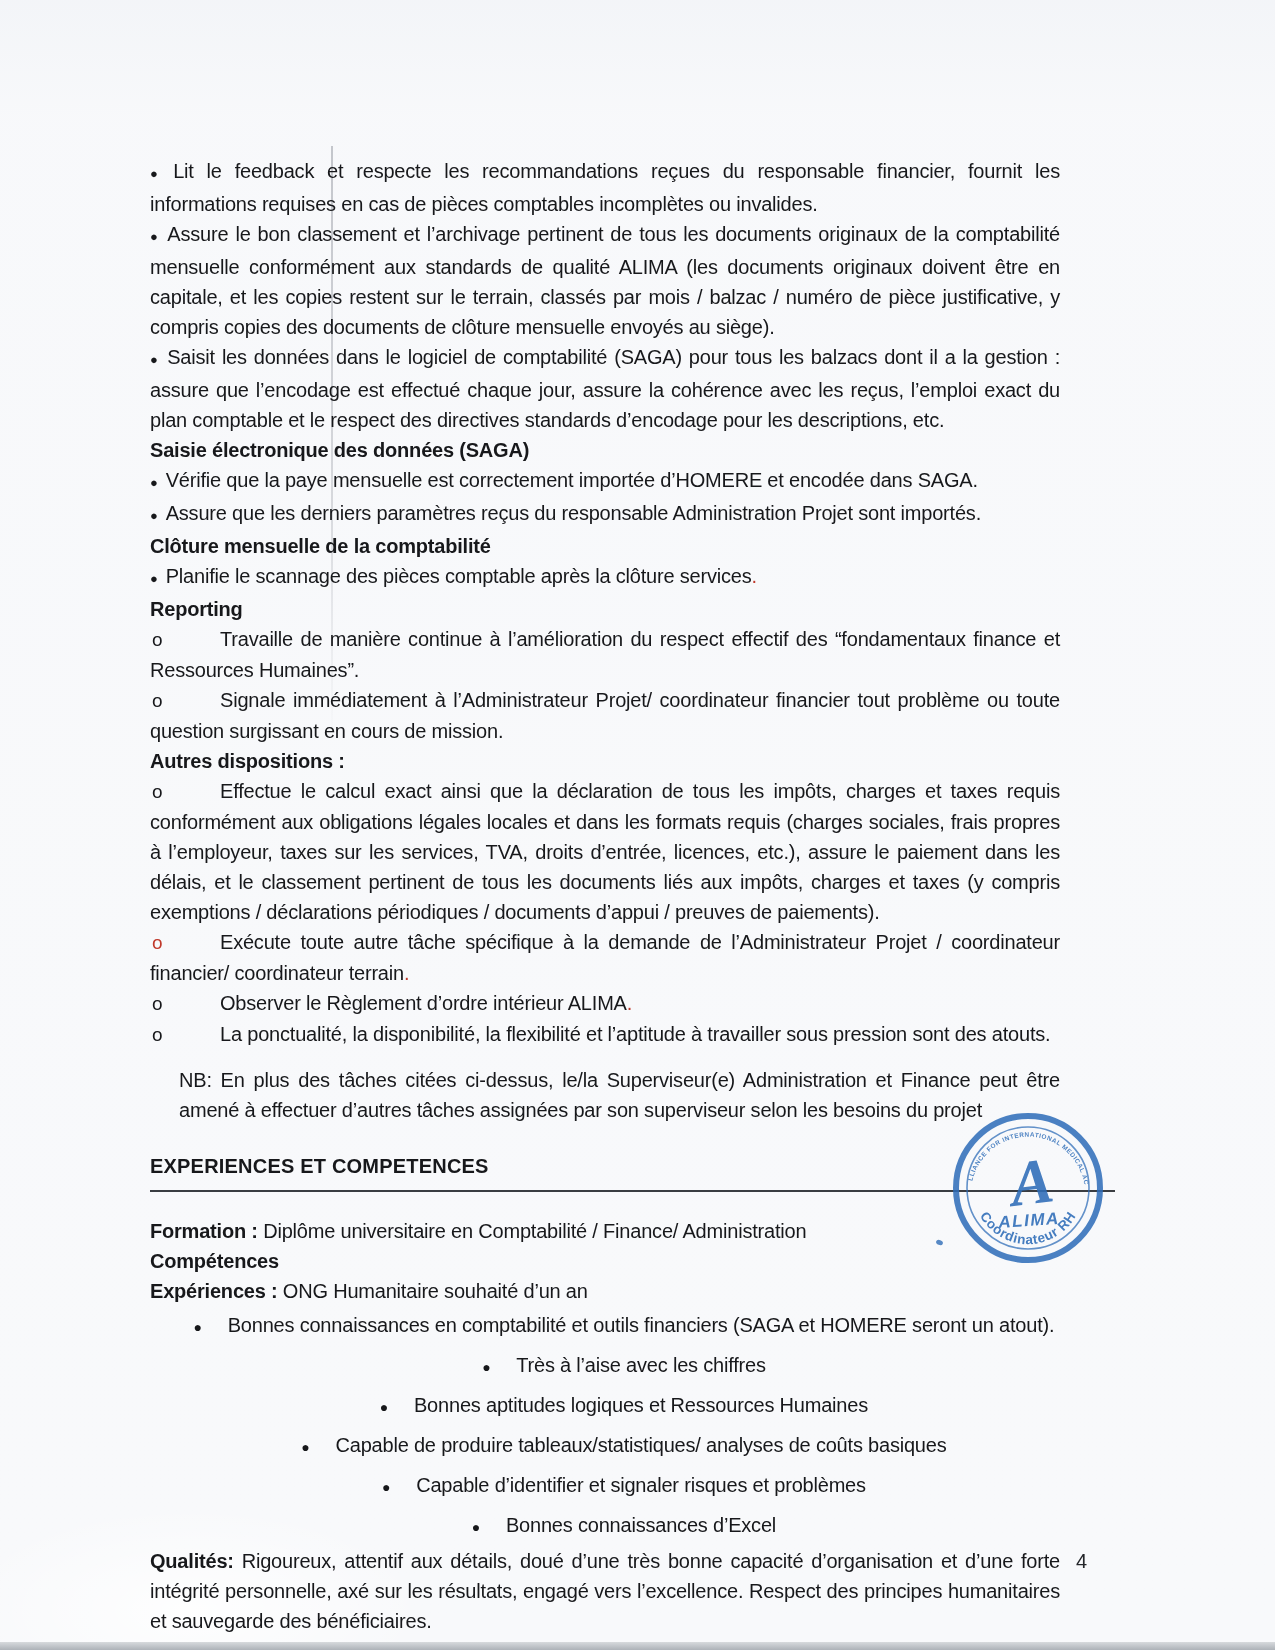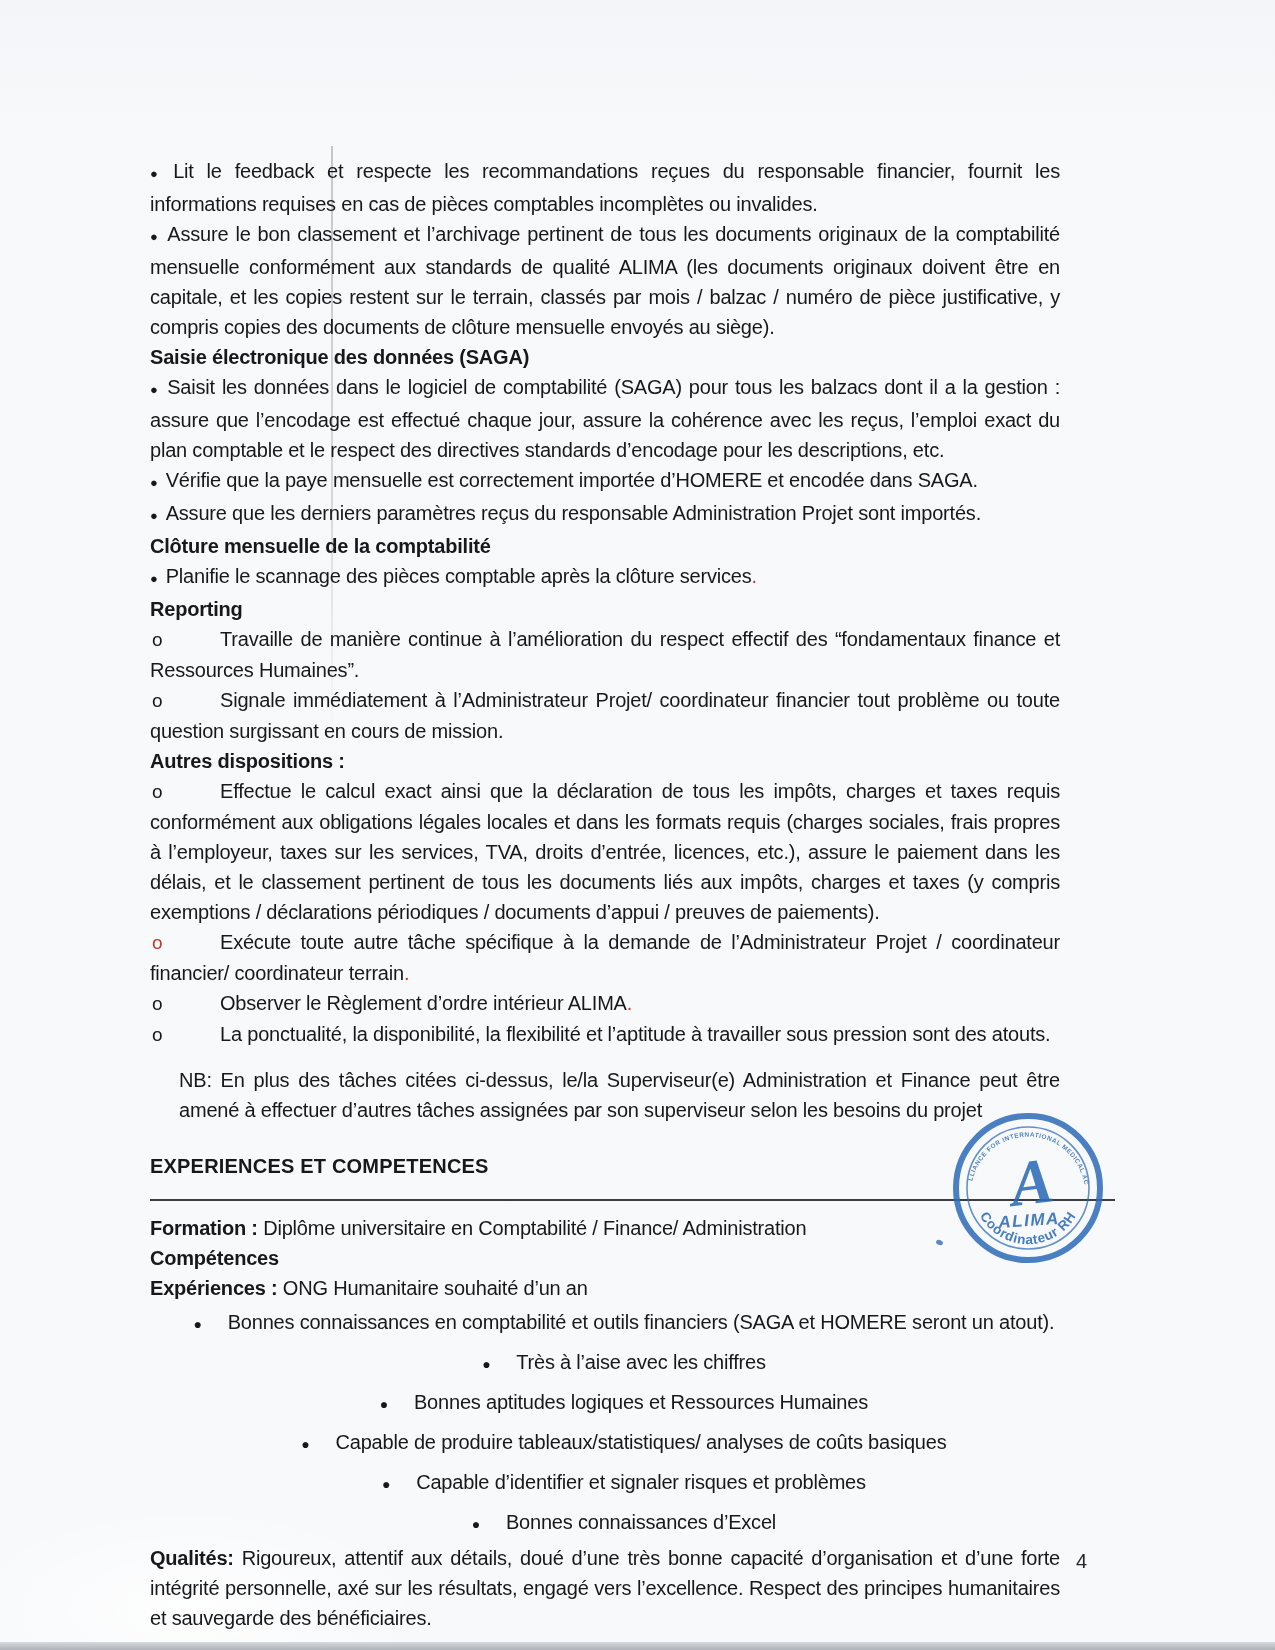--- a/index.html
+++ b/index.html
@@ -33,21 +33,21 @@
   .para.heading{font-weight:bold;text-align:left;}
   .para.plain{text-align:justify;}
   .para.spacer{height:13px;}
   .mk{margin-right:8px;font-size:13px;}
   .para.bullet .mk{display:inline;}
   .omk{display:inline-block;width:70px;padding-left:2px;box-sizing:border-box;font-size:19px;margin-right:0;}
   .lmk{display:inline-block;width:72px;padding-left:12px;box-sizing:border-box;font-size:14px;margin-right:0;}
   .para.listitem{line-height:38px;text-align:center;}
   .para.heading-underline{
     font-weight:bold;text-align:left;width:965px;
-    padding-bottom:18px;margin-top:26px;margin-bottom:12px;
+    padding-bottom:9px;margin-top:26px;margin-bottom:24px;
     border-bottom:2.5px solid #3a3d42;letter-spacing:.2px;
   }
   .para.nb{margin-top:2px;margin-left:29px;}
   .b{font-weight:bold;}
   .red{color:#c0392b;}
   .page-number{
     position:absolute;left:1076px;top:1550px;font-size:20px;color:#24262a;
     letter-spacing:0;
   }
   .stamp{
@@ -61,22 +61,22 @@
 </style>
 </head>
 <body>
 
 <div class="page-texture"></div>
 <div class="fold-line"></div>
 
 <div class="doc">
     <div class="para bullet"><span class="mk">●</span><span>Lit le feedback et respecte les recommandations reçues du responsable financier, fournit les informations requises en cas de pièces comptables incomplètes ou invalides.</span></div>
     <div class="para bullet"><span class="mk">●</span><span>Assure le bon classement et l’archivage pertinent de tous les documents originaux de la comptabilité mensuelle conformément aux standards de qualité ALIMA (les documents originaux doivent être en capitale, et les copies restent sur le terrain, classés par mois / balzac / numéro de pièce justificative, y compris copies des documents de clôture mensuelle envoyés au siège).</span></div>
+    <div class="para bullet"><span class="mk">●</span><span>Saisit les données dans le logiciel de comptabilité (SAGA) pour tous les balzacs dont il a la gestion : assure que l’encodage est effectué chaque jour, assure la cohérence avec les reçus, l’emploi exact du plan comptable et le respect des directives standards d’encodage pour les descriptions, etc.</span></div>
     <div class="para heading"><span class="b">Saisie électronique des données (SAGA)</span></div>
-    <div class="para bullet"><span class="mk">●</span><span>Saisit les données dans le logiciel de comptabilité (SAGA) pour tous les balzacs dont il a la gestion : assure que l’encodage est effectué chaque jour, assure la cohérence avec les reçus, l’emploi exact du plan comptable et le respect des directives standards d’encodage pour les descriptions, etc.</span></div>
     <div class="para bullet"><span class="mk">●</span><span>Vérifie que la paye mensuelle est correctement importée d’HOMERE et encodée dans SAGA.</span></div>
     <div class="para bullet"><span class="mk">●</span><span>Assure que les derniers paramètres reçus du responsable Administration Projet sont importés.</span></div>
     <div class="para heading"><span class="b">Clôture mensuelle de la comptabilité</span></div>
     <div class="para bullet"><span class="mk">●</span><span>Planifie le scannage des pièces comptable après la clôture services</span><span class="red">.</span></div>
     <div class="para heading"><span class="b">Reporting</span></div>
     <div class="para obullet"><span class="mk omk">o</span><span>Travaille de manière continue à l’amélioration du respect effectif des “fondamentaux finance et Ressources Humaines”.</span></div>
     <div class="para obullet"><span class="mk omk">o</span><span>Signale immédiatement à l’Administrateur Projet/ coordinateur financier tout problème ou toute question surgissant en cours de mission.</span></div>
     <div class="para heading"><span class="b">Autres dispositions :</span></div>
     <div class="para obullet"><span class="mk omk">o</span><span>Effectue le calcul exact ainsi que la déclaration de tous les impôts, charges et taxes requis conformément aux obligations légales locales et dans les formats requis (charges sociales, frais propres à l’employeur, taxes sur les services, TVA, droits d’entrée, licences, etc.), assure le paiement dans les délais, et le classement pertinent de tous les documents liés aux impôts, charges et taxes (y compris exemptions / déclarations périodiques / documents d’appui / preuves de paiements).</span></div>
     <div class="para obullet"><span class="mk omk red">o</span><span>Exécute toute autre tâche spécifique à la demande de l’Administrateur Projet / coordinateur financier/ coordinateur terrain</span><span class="red">.</span></div>

